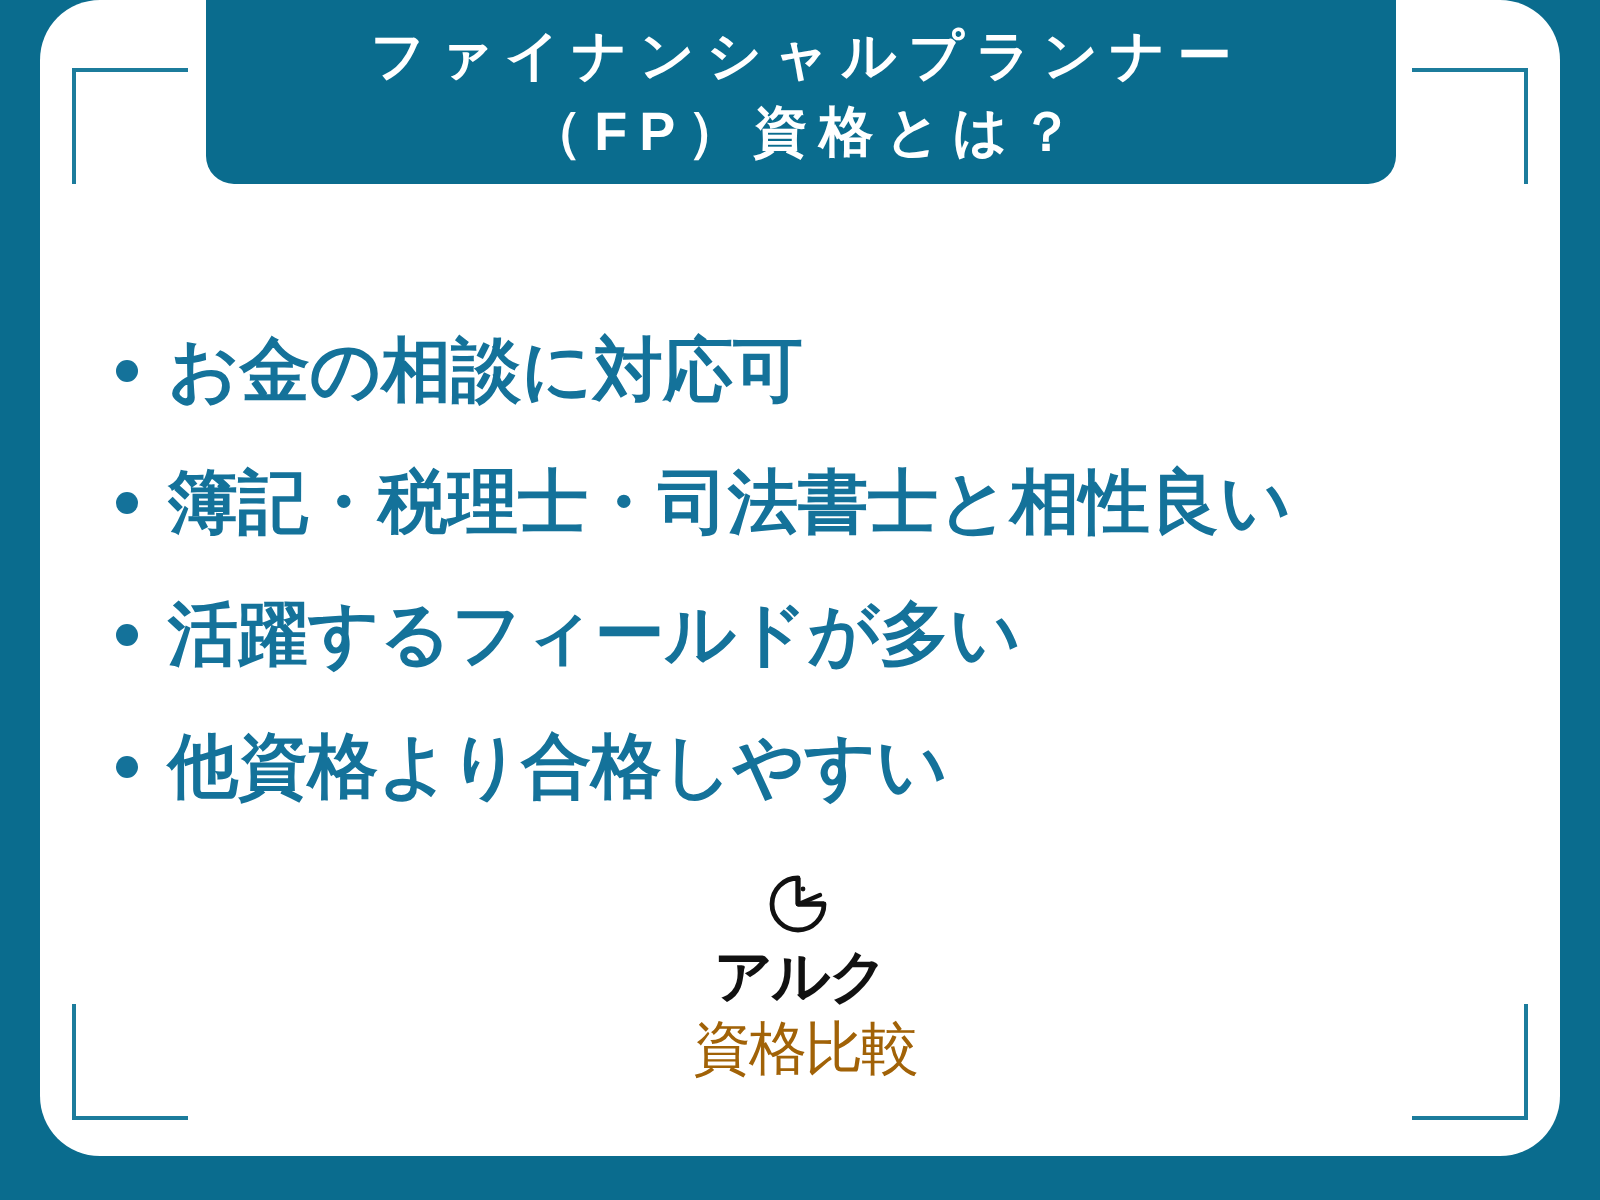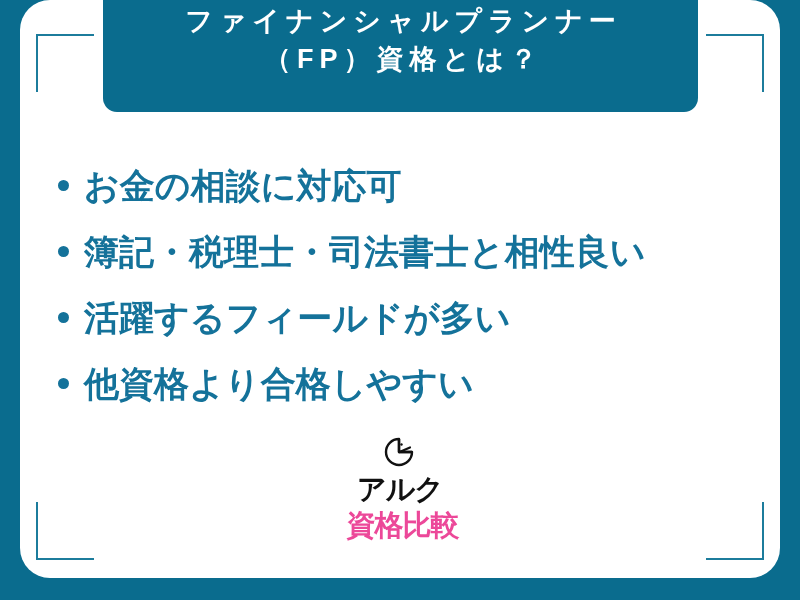--- a/index.html
+++ b/index.html
@@ -31,26 +31,26 @@
     pointer-events:none;
   }
   .bracket.tl{left:16px;top:34px;border-left:2px solid #1c7c9c;border-top:2px solid #1c7c9c;}
   .bracket.tr{right:16px;top:34px;border-right:2px solid #1c7c9c;border-top:2px solid #1c7c9c;}
   .bracket.bl{left:16px;bottom:18px;border-left:2px solid #1c7c9c;border-bottom:2px solid #1c7c9c;}
   .bracket.br{right:16px;bottom:18px;border-right:2px solid #1c7c9c;border-bottom:2px solid #1c7c9c;}
 
   
   #banner{
     position:absolute;
-    left:103px;top:0;width:595px;height:112px;
+    left:103px;top:0;width:595px;height:92px;
     background:#0a6c8e;
     border-bottom-left-radius:14px;
     border-bottom-right-radius:14px;
     display:flex;flex-direction:column;
-    align-items:center;
+    align-items:center;justify-content:center;
     box-sizing:border-box;
     padding-top:2px;
   }
   .banner-line{
     color:#ffffff;
     font-weight:bold;
     font-size:27px;
     line-height:1.42;
     letter-spacing:6px;
     white-space:nowrap;
@@ -96,22 +96,22 @@
   }
   #logo-mark{flex:0 0 auto;display:block;}
   .logo-word-main{
     color:#111111;
     font-weight:bold;
     font-size:29px;
     letter-spacing:-1px;
     line-height:1;
   }
   .logo-word-sub{
-    color:#ec4899;
-    font-weight:bold;
+    color:#a16207;
+    font-weight:normal;
     font-size:29px;
     letter-spacing:-1px;
     line-height:1;
     margin-left:5px;
   }
 </style>
 </head>
 <body>
 
 <div id="slide">

